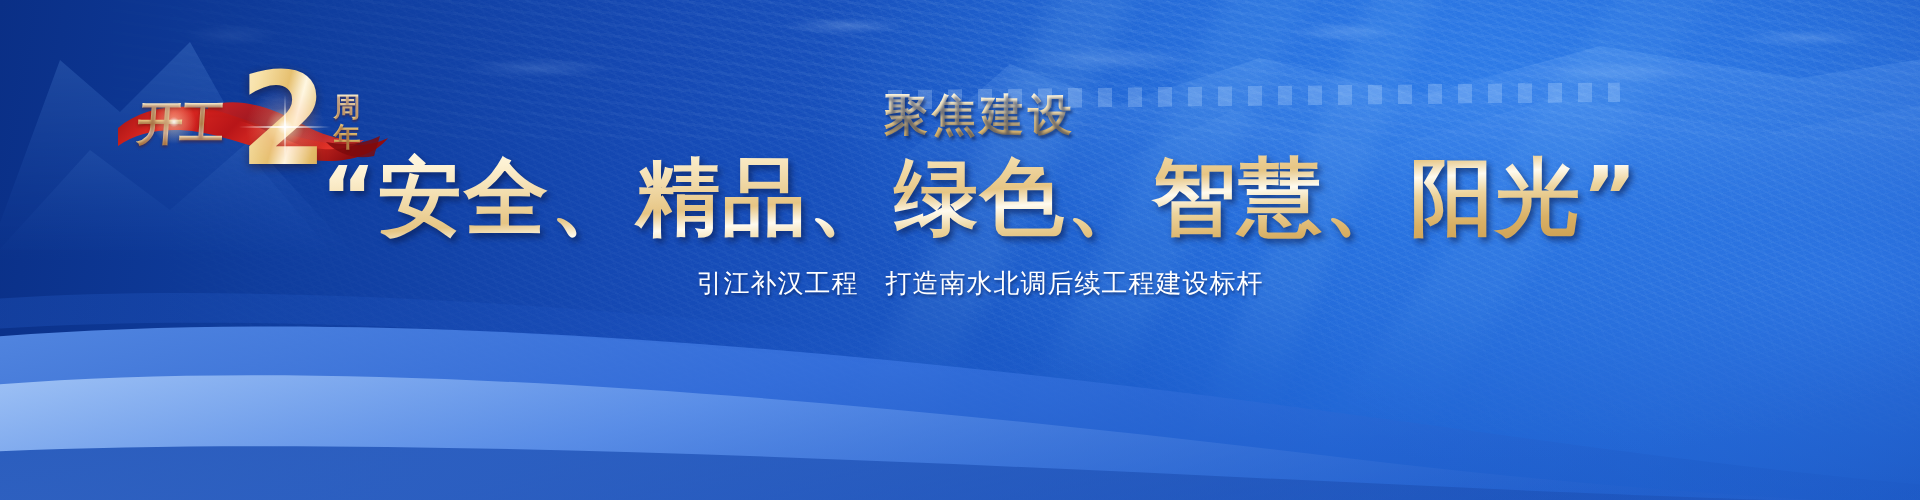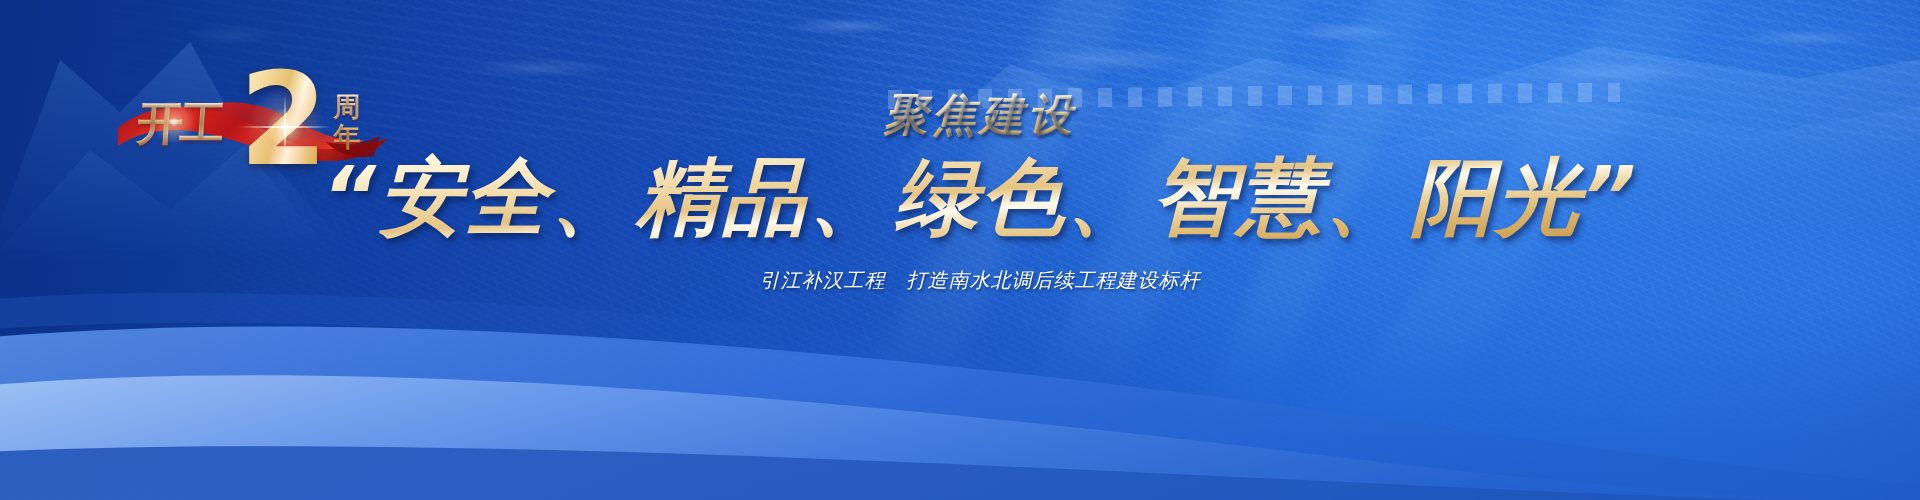--- a/index.html
+++ b/index.html
@@ -180,21 +180,20 @@
     background: radial-gradient(circle, rgba(255,255,255,.9) 0%, rgba(255,225,185,.45) 14%, rgba(255,180,150,0) 60%);
   }
 
   
   #copy {
     position: absolute;
     left: 300px;
     right: 260px;
     top: 92px;
     text-align: center;
-    font-style: italic;
   }
 
   .eyebrow {
     font-size: 44px;
     line-height: 1.06;
     font-weight: 700;
     letter-spacing: 4px;
     font-family: "DejaVu Sans", "Liberation Sans", sans-serif;
     background: linear-gradient(180deg, #fff8e4 0%, #f7e6bc 34%, #e9cb8c 62%, #d8ae5d 100%);
     -webkit-background-clip: text;
@@ -216,21 +215,21 @@
         #e6c584 46%, #fffbef 56%, #edd49d 66%,
         #d9b065 82%, #c89a4c 100%);
     -webkit-background-clip: text;
     background-clip: text;
     color: transparent;
     filter: drop-shadow(3px 4px 3px rgba(6,24,74,.6));
   }
 
   .subtitle {
     margin-top: 26px;
-    font-size: 20px;
+    font-size: 26px;
     line-height: 1.2;
     font-weight: 400;
     letter-spacing: 1px;
     color: #ffffff;
     font-family: "DejaVu Sans", "Liberation Sans", sans-serif;
     text-shadow: 1px 2px 3px rgba(6,26,78,.6);
     white-space: pre;
   }
 </style>
 </head>

